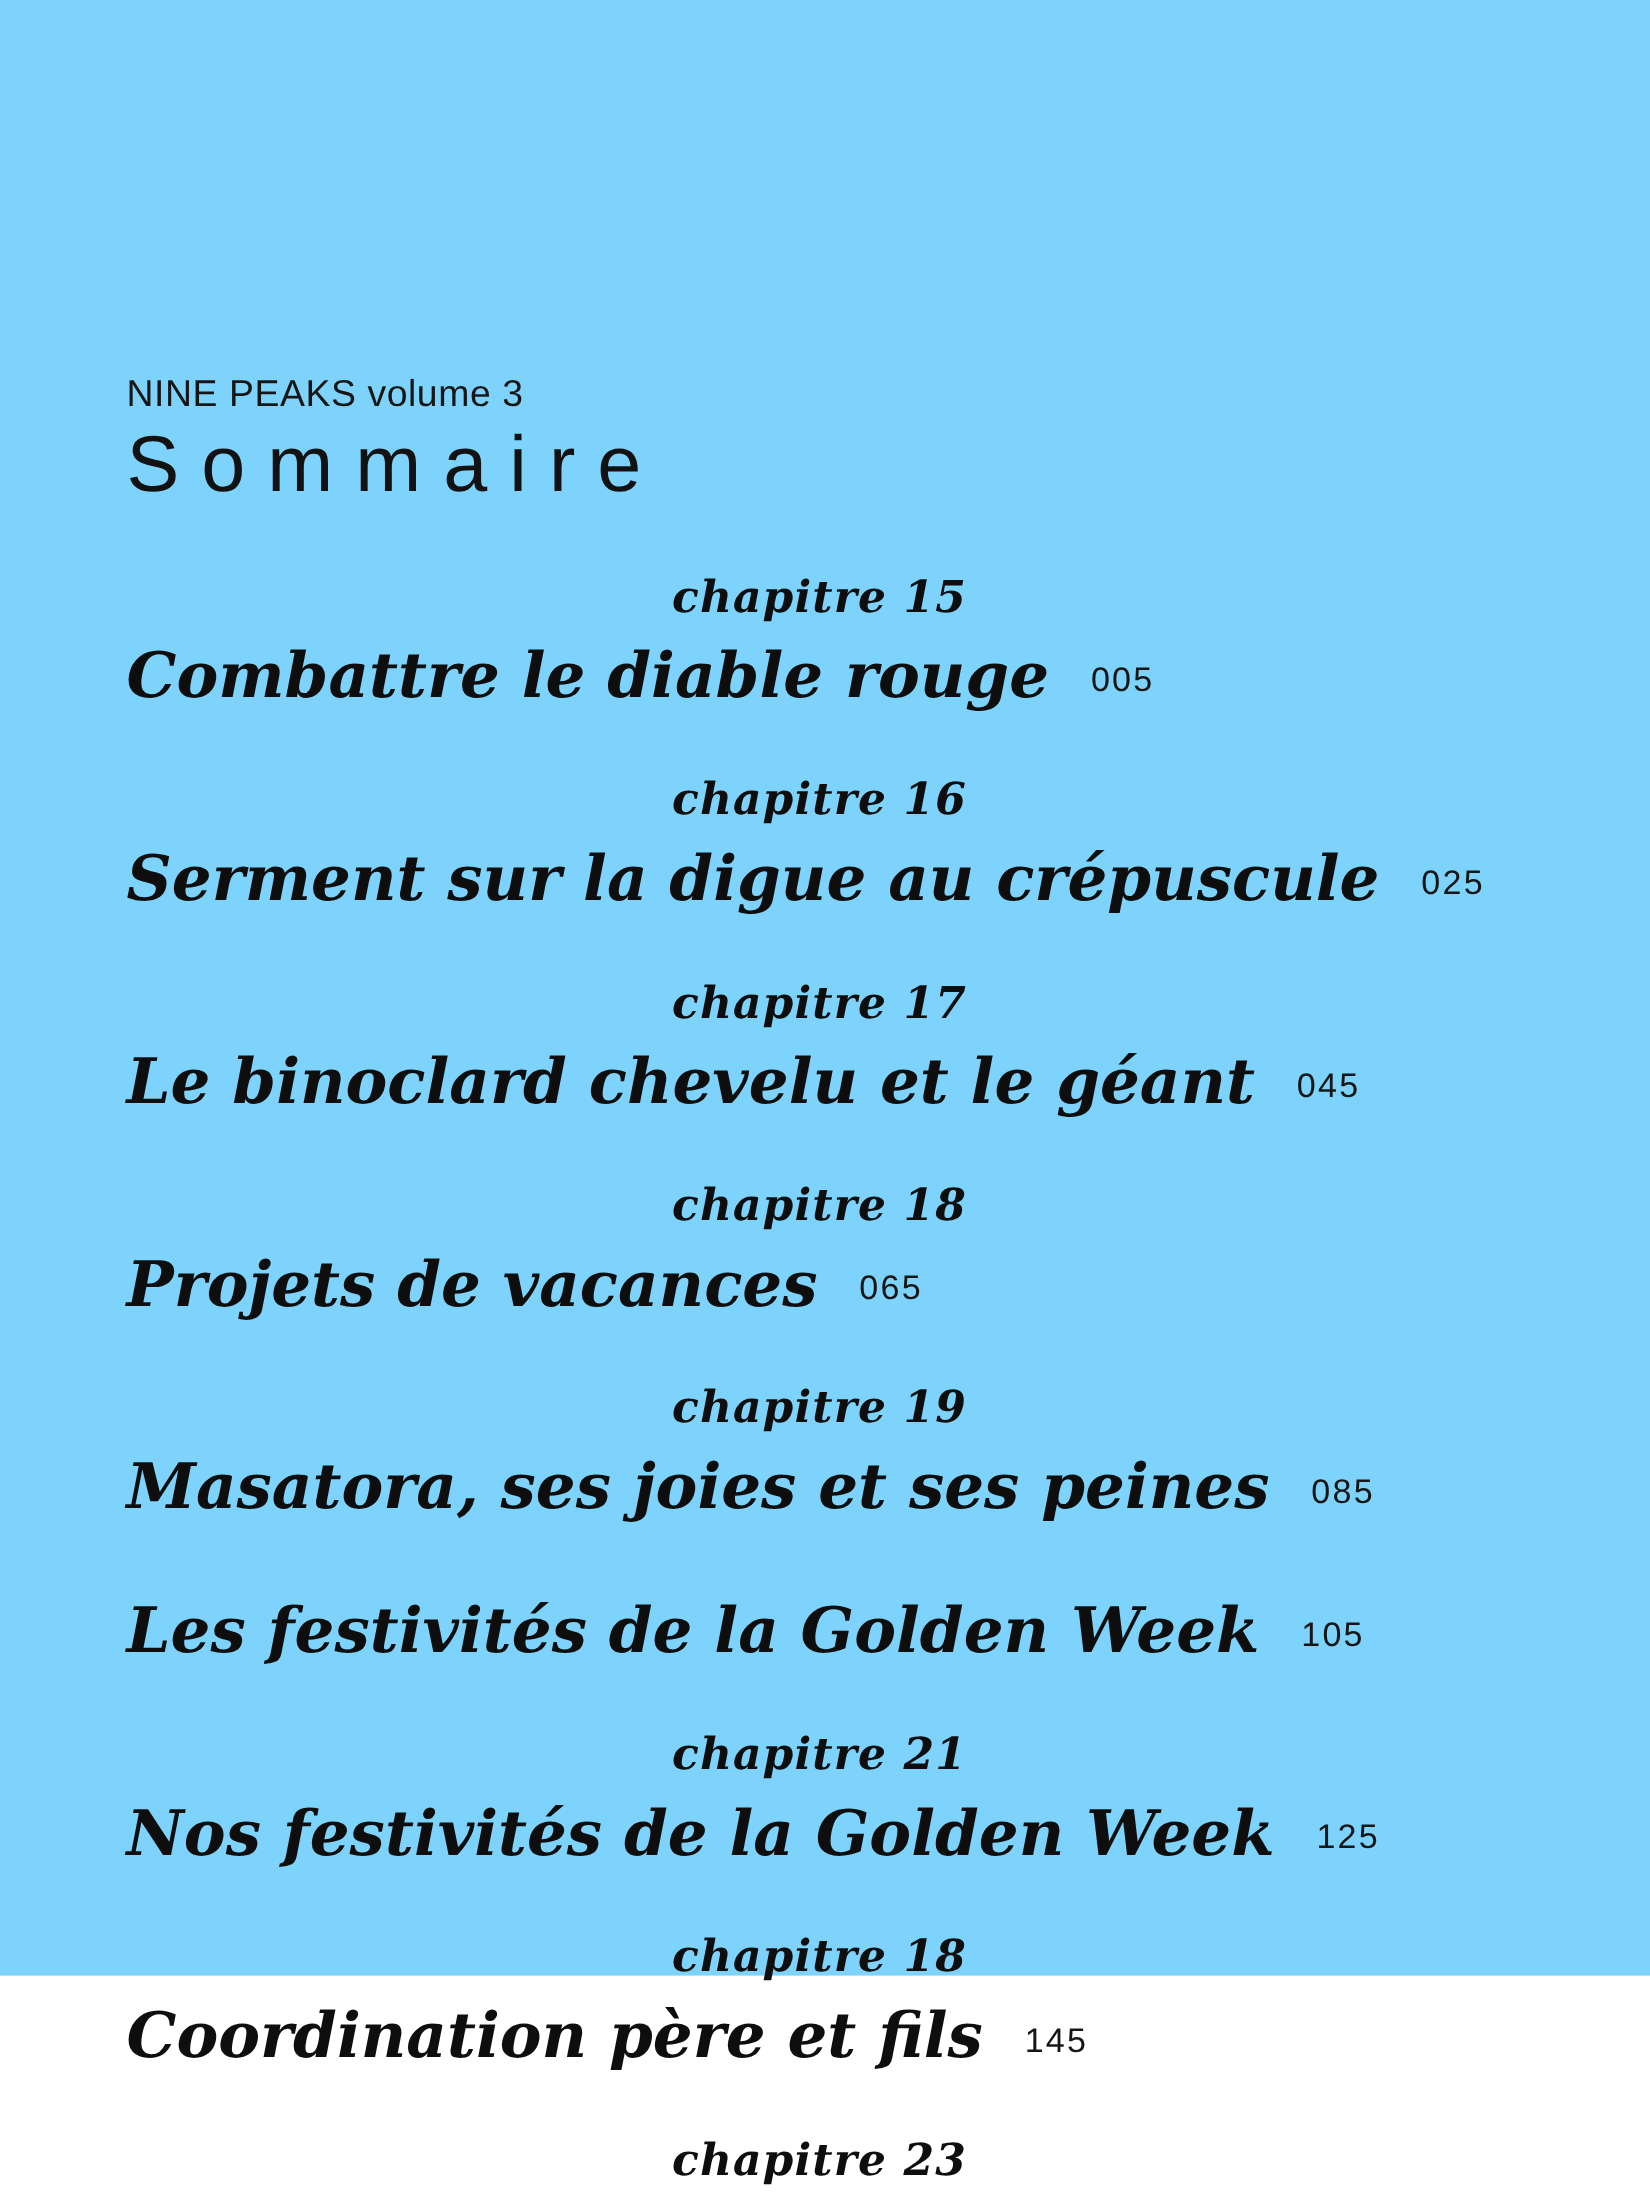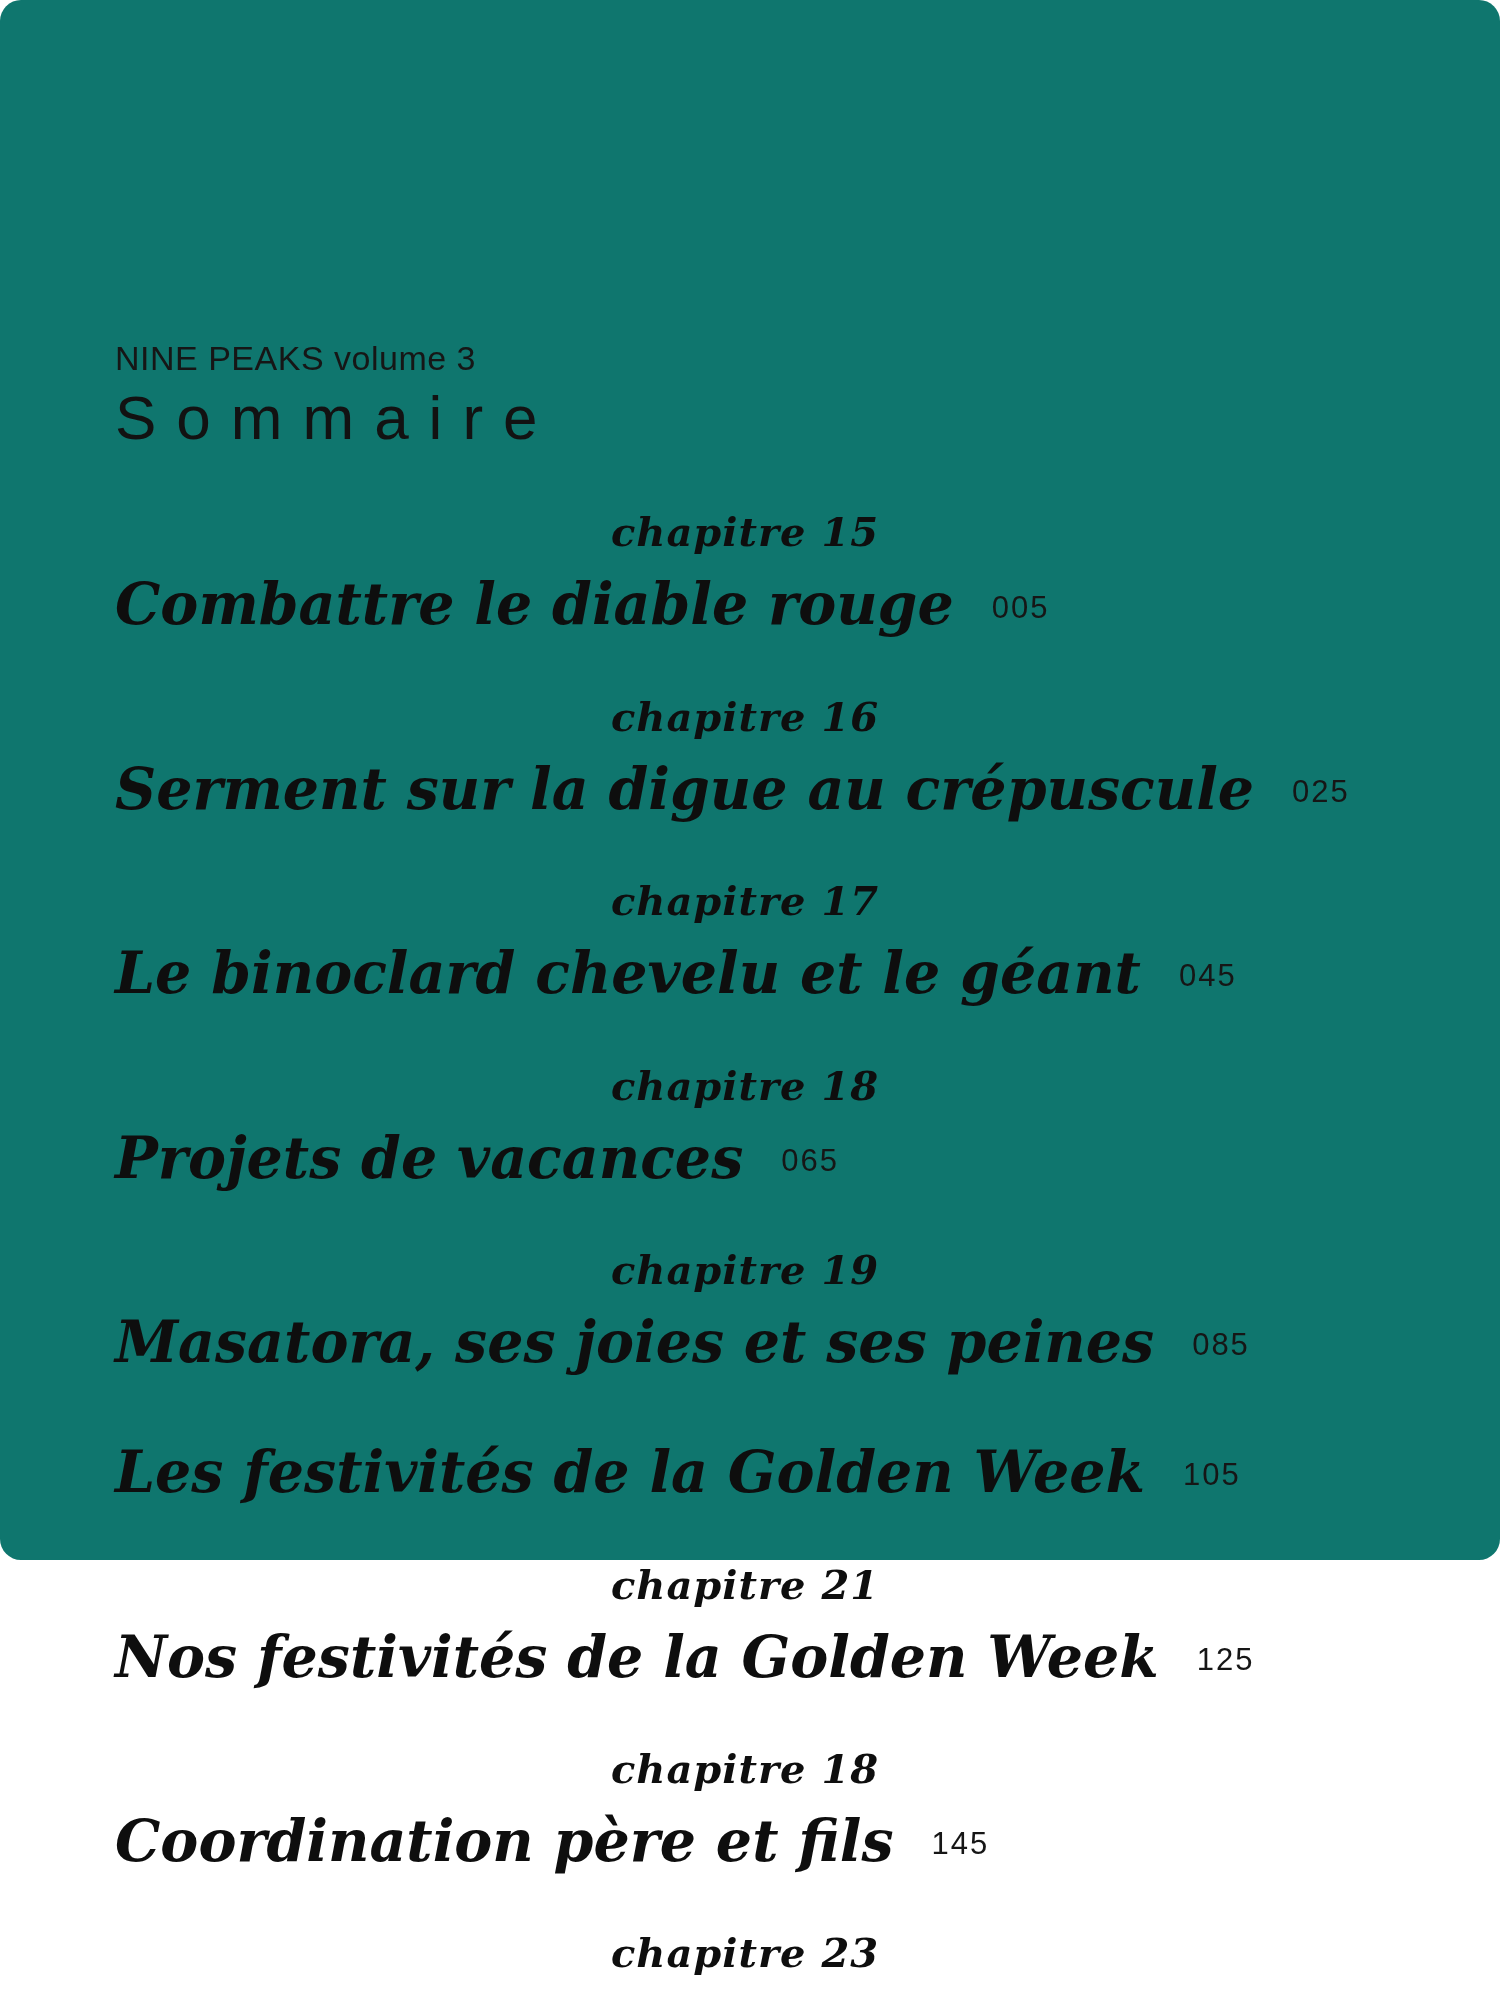--- a/index.html
+++ b/index.html
@@ -10,40 +10,39 @@
     width: 1500px;
     height: 2000px;
     overflow: hidden;
     background: #ffffff;
     font-family: "Liberation Sans", sans-serif;
     color: #141414;
   }
   .page {
     position: relative;
     width: 1500px;
-    height: 1560px;
-    background: #0f766e;
-    border-radius: 21px;
+    height: 1796px;
+    background: #7dd3fc;
   }
   .content {
     position: absolute;
     left: 115px;
     top: 340px;
     width: 1260px;
   }
   .series-title {
     font-size: 34px;
     line-height: 1.1;
     font-weight: 400;
     letter-spacing: 0.5px;
     color: #161616;
   }
   .heading {
     margin: 8px 0 0 0;
-    font-size: 62px;
+    font-size: 72px;
     line-height: 1.05;
     font-weight: 500;
     letter-spacing: 20px;
     color: #121212;
   }
   .toc {
     margin-top: 56px;
   }
   .entry {
     margin-bottom: 42px;

